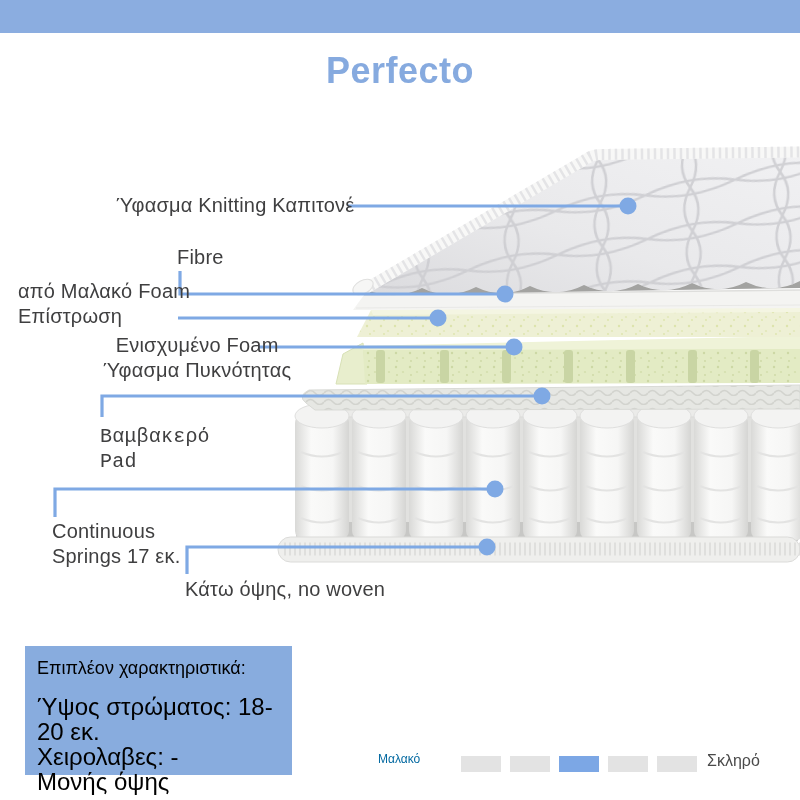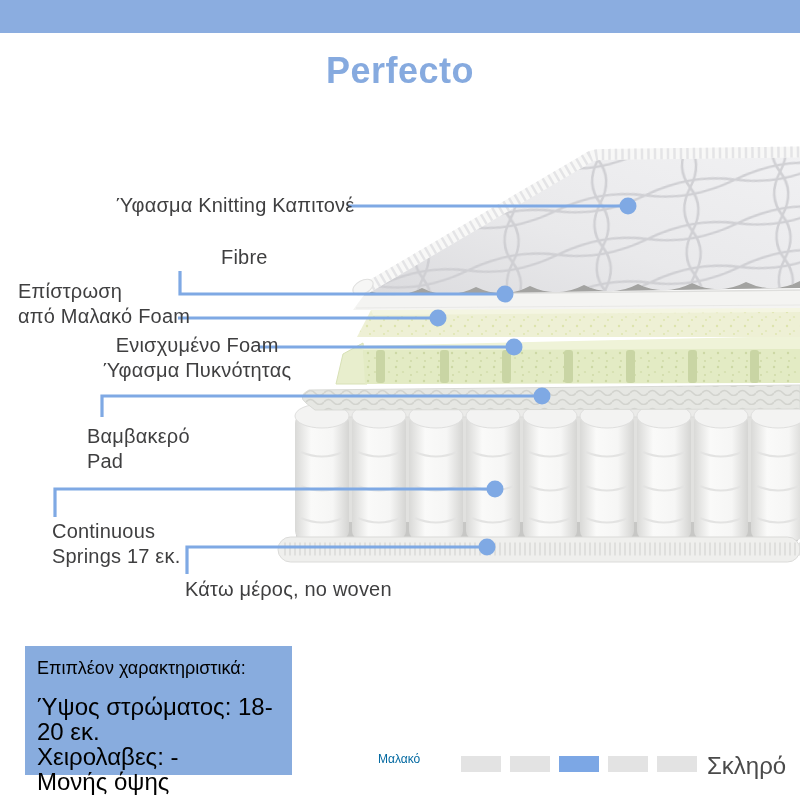--- a/index.html
+++ b/index.html
@@ -13,34 +13,34 @@
     position:absolute;left:0;top:50px;width:800px;text-align:center;
     font-size:36px;font-weight:700;letter-spacing:.5px;margin:0;
   }
   .diagram{position:absolute;left:0;top:0;width:782px;height:640px;}
   .diagram svg{position:absolute;left:0;top:0;}
   .lbl{
     position:absolute;font-size:20px;line-height:25px;color:#3F3F40;
     letter-spacing:.2px;white-space:nowrap;
   }
   .lbl-fabric{left:116px;top:193px;}
-  .lbl-fibre{left:177px;top:245px;margin-left:44px;}
+  .lbl-fibre{left:177px;top:245px;}
   .lbl-soft{left:18px;top:279px;}
   .lbl-dense{left:103px;top:333px;text-align:center;}
-  .lbl-pad{left:87px;top:424px;}
+  .lbl-pad{left:100px;top:424px;font-family:Liberation Mono, monospace;}
   .lbl-springs{left:52px;top:519px;}
   .lbl-bottom{left:185px;top:577px;}
   .info-box{
     position:absolute;left:25px;top:646px;width:267px;height:129px;
     box-sizing:border-box;padding:10px 12px;color:#ffffff;
   }
   .info-box .head{font-size:18px;line-height:25px;margin-bottom:13px;}
   .info-box .line{font-size:24px;line-height:25px;}
   .firmness-soft{position:absolute;left:378px;top:752px;font-size:12px;color:#0369a1;}
-  .firmness-hard{position:absolute;left:707px;top:752px;font-size:24px;color:#4A4A4A;}
+  .firmness-hard{position:absolute;left:707px;top:752px;font-size:16px;color:#4A4A4A;}
   .firmness-scale{position:absolute;left:461px;top:756px;display:flex;gap:9px;}
   .firmness-scale .sq{width:40px;height:16px;display:inline-block;}
 </style>
 </head>
 <body>
 
 <div class="top-bar" style="background: rgb(139, 173, 224);"></div>
 
 <h1 class="title" style="color: rgb(134, 170, 223);">Perfecto</h1>
 
@@ -190,36 +190,36 @@
       <circle class="dot" cx="514" cy="347" r="8.5" fill="#7FA9E4"></circle>
       <circle class="dot" cx="542" cy="396" r="8.5" fill="#7FA9E4"></circle>
       <circle class="dot" cx="495" cy="489" r="8.5" fill="#7FA9E4"></circle>
       <circle class="dot" cx="487" cy="547" r="8.5" fill="#7FA9E4"></circle>
     </g>
   </svg>
 
   <div class="lbl lbl-fabric">Ύφασμα Knitting Καπιτονέ</div>
   <div class="lbl lbl-fibre">Fibre</div>
   <div class="lbl lbl-soft">
+    <div>από Μαλακό Foam</div>
     <div>Επίστρωση</div>
-    <div>από Μαλακό Foam</div>
   </div>
   <div class="lbl lbl-dense">
     <div>Ενισχυμένο Foam</div>
     <div>Ύφασμα Πυκνότητας</div>
   </div>
   <div class="lbl lbl-pad">
     <div>Βαμβακερό</div>
     <div>Pad</div>
   </div>
   <div class="lbl lbl-springs">
     <div>Continuous</div>
     <div>Springs 17 εκ.</div>
   </div>
-  <div class="lbl lbl-bottom">Κάτω μέρος, no woven</div>
+  <div class="lbl lbl-bottom">Κάτω όψης, no woven</div>
 </div>
 
 <div class="info-box" style="background: rgb(136, 172, 222); color: #000000;">
   <div class="head">Επιπλέον χαρακτηριστικά:</div>
   <div class="line">Ύψος στρώματος: 18-20 εκ.</div>
   <div class="line">Χειρολαβες: -</div>
   <div class="line">Μονής όψης</div>
 </div>
 
 <div class="firmness-soft">Μαλακό</div>

